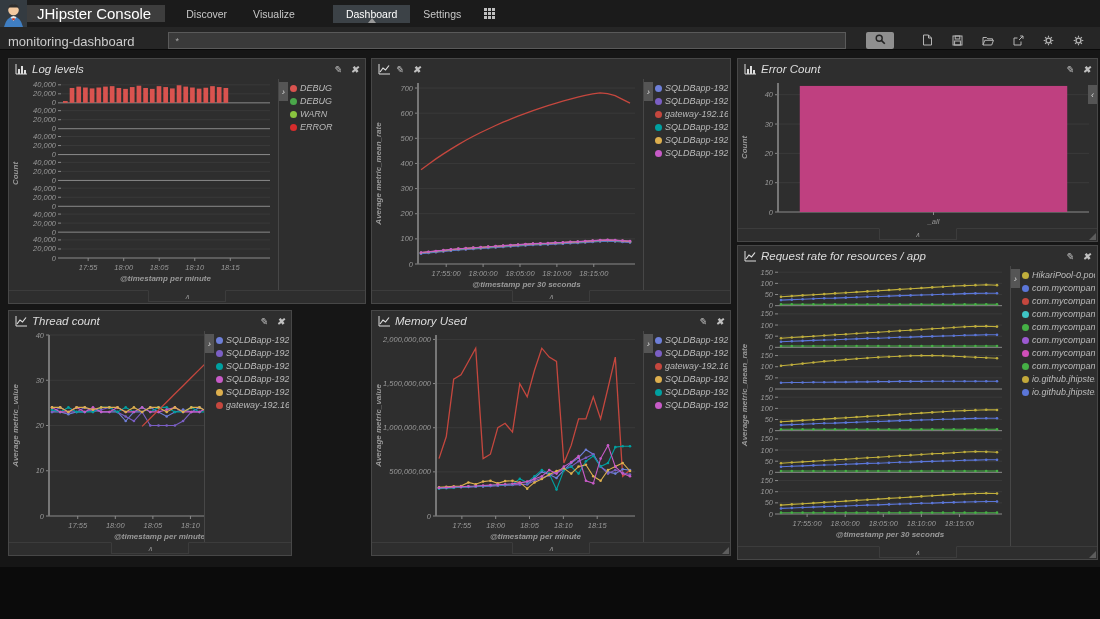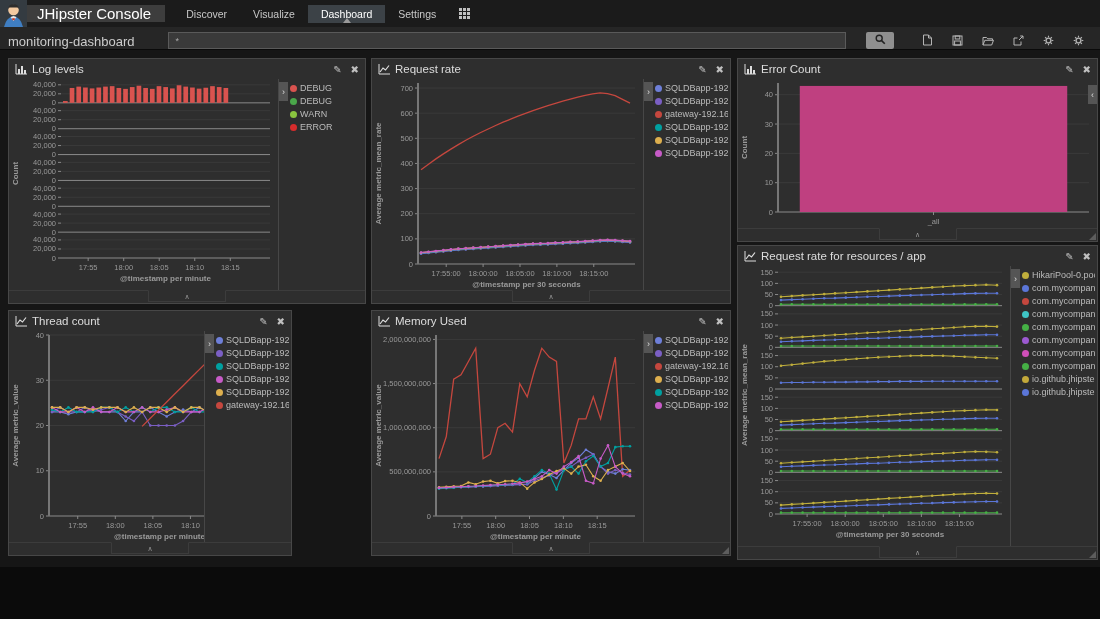--- a/index.html
+++ b/index.html
@@ -5,35 +5,35 @@
   * { margin:0; padding:0; box-sizing:border-box; }
   body { font-family:"Liberation Sans", sans-serif; background:#000; }
   .app { position:relative; width:1100px; height:619px; background:#0b0b0b; overflow:hidden; }
 
   
   .topbar { position:absolute; top:0; left:0; right:0; height:27px; background:#1b1b1b; display:flex; align-items:center; }
   .logo { width:27px; height:27px; flex:none; }
   .brand { background:#3d3d3d; color:#fff; font-size:15px; display:flex; align-items:center; padding:0 14px 0 10px; white-space:nowrap; }
   .nav { display:flex; align-items:stretch; margin-left:8px; }
   .nav-item { position:relative; display:flex; align-items:center; padding:0 13px; color:#c8c8c8; font-size:10.5px; cursor:pointer; }
-  .nav-item.active { background:#3c4247; color:#fff; }
+  .nav-item.active { background:#3c4247; color:#fff;margin-left:25px; }
   .nav-item.active .tri { position:absolute; bottom:0; left:50%; margin-left:-4px; width:0; height:0; border-left:4px solid transparent; border-right:4px solid transparent; border-bottom:5px solid #9a9a9a; }
   .nav-apps { display:flex; align-items:center; padding:0 10px; }
   .top-right { margin-left:auto; display:flex; align-items:center; gap:5px; padding-right:10px; color:#ddd; font-size:10.5px; }
 
   
   .querybar { position:absolute; top:27px; left:0; right:0; height:23px; background:#262626; display:flex; align-items:flex-end; padding:0 8px; gap:20px; border-bottom:1px solid #0a0a0a; }
   .dash-name { color:#ccc; font-size:13px; white-space:nowrap; padding-right:14px; }
   .query-input { flex:1; height:17px; background:#3a3a3a; border:1px solid #5a5a5a; color:#aaa; font-size:9px; padding:0 6px; font-family:"Liberation Sans", sans-serif; }
   .search-btn { width:28px; height:17px; background:#8f8f8f; border:none; border-radius:2px; display:flex; align-items:center; justify-content:center; cursor:pointer; }
   .tool-btns { display:flex; align-items:center; gap:19px; padding:0 8px; }
   .tool-btn { background:none; border:none; cursor:pointer; display:flex; align-items:center; }
 
   
-  .dashboard { position:absolute; top:50px; left:0; right:0; height:517px; background:#161616; }
+  .dashboard { position:absolute; top:50px; left:0; right:0; height:517px; background:#161616;font-style:italic; }
   .panel { position:absolute; background:#2e2e2e; border:1px solid #474747; }
   .panel-header { height:20px; display:flex; align-items:center; gap:5px; padding:0 6px; cursor:move; }
   .ptitle { color:#ddd; font-size:11.5px; flex:1; white-space:nowrap; overflow:hidden; }
   .picon { display:flex; align-items:center; }
   .pactions { display:flex; gap:9px; color:#c0c0c0; font-size:10px; }
   .pactions span { cursor:pointer; }
   .panel-body { position:absolute; top:20px; bottom:13px; left:0; right:0; display:flex; }
   .chart-wrap { flex:1; position:relative; overflow:hidden; }
   .legend { width:87px; flex:none; border-left:1px solid #474747; padding:3px 2px 0 11px; position:relative; overflow:hidden; }
   .legend-tab { position:absolute; left:0; top:3px; width:9px; height:19px; background:#555; color:#ddd; font-size:9px; display:flex; align-items:center; justify-content:center; cursor:pointer; }
@@ -309,21 +309,20 @@
     </div>
 
     <div class="panel" style="left:371px;top:8px;width:360px;height:246px">
       <div class="panel-header">
         <span class="picon">
             <svg width="12" height="11" viewBox="0 0 12 11">
               <path d="M1 0 V10 H12" fill="none" stroke="#ddd"></path>
               <polyline points="2,8 5,4 7.5,6 11,1.5" fill="none" stroke="#ddd" stroke-width="1.2"></polyline>
             </svg>
           </span>
-        <span class="ptitle">Request rate</span>
         <span class="pactions">
             <span>✎</span>
             <span>✖</span>
           </span>
       </div>
       <div class="panel-body">
         <div class="chart-wrap"><svg width="271" height="211">
               <text x="9" y="94.5" text-anchor="middle" font-size="8" fill="#9a9a9a" font-weight="bold" transform="rotate(-90 9 94.5)">Average metric_mean_rate</text>
               <line x1="46" y1="185" x2="263" y2="185" stroke="#8a8a8a"></line>
               <line x1="43" y1="185" x2="46" y2="185" stroke="#8a8a8a"></line>

